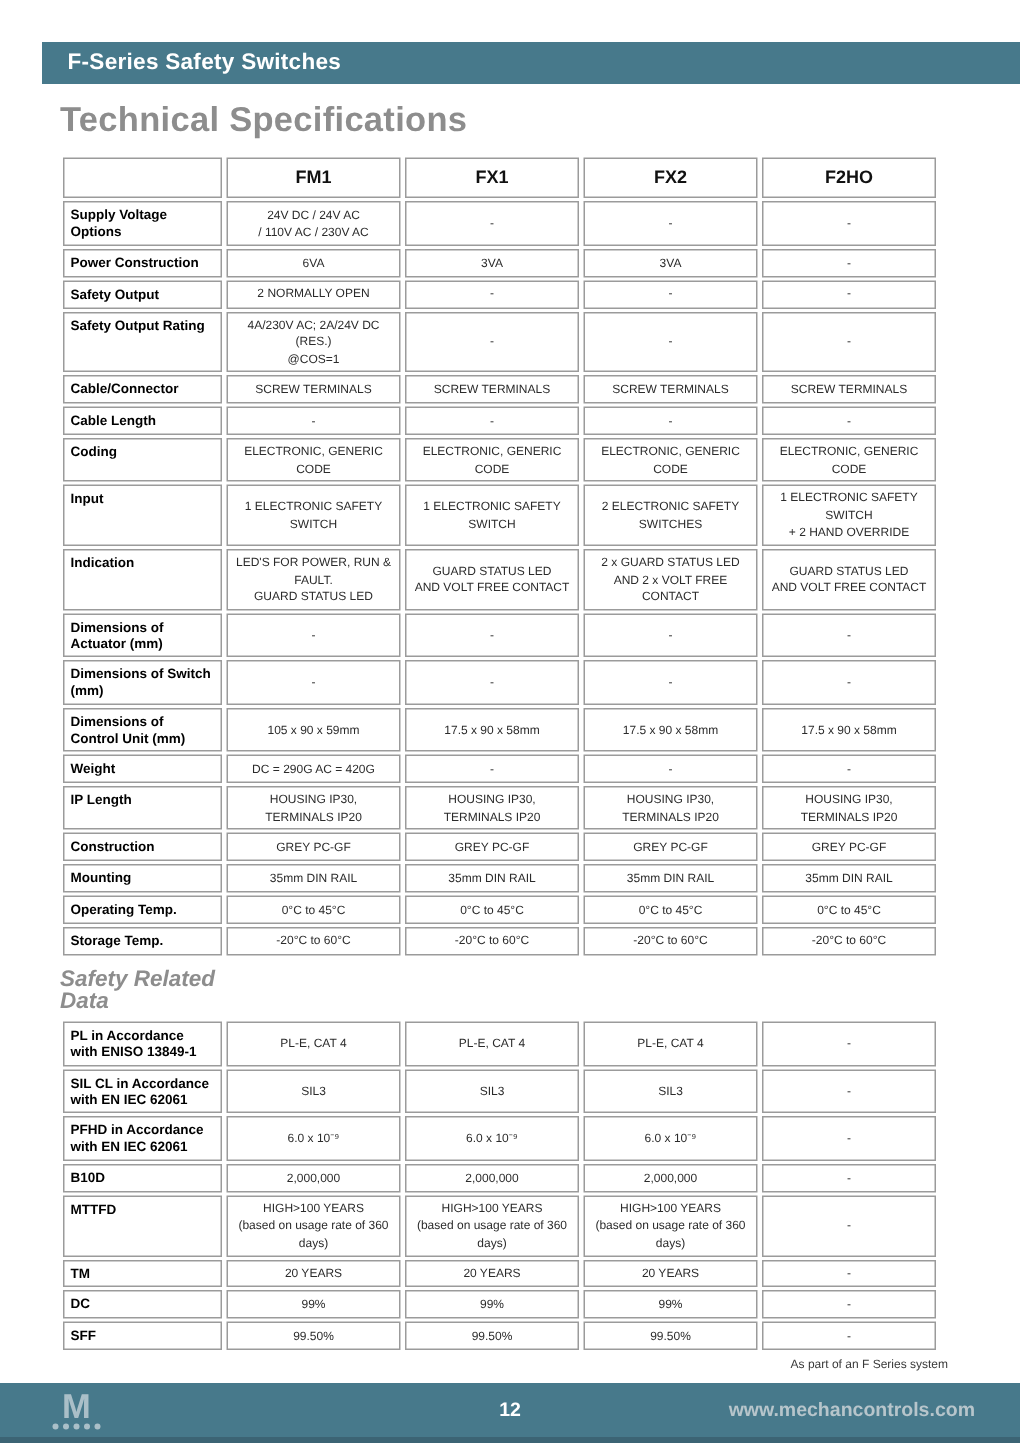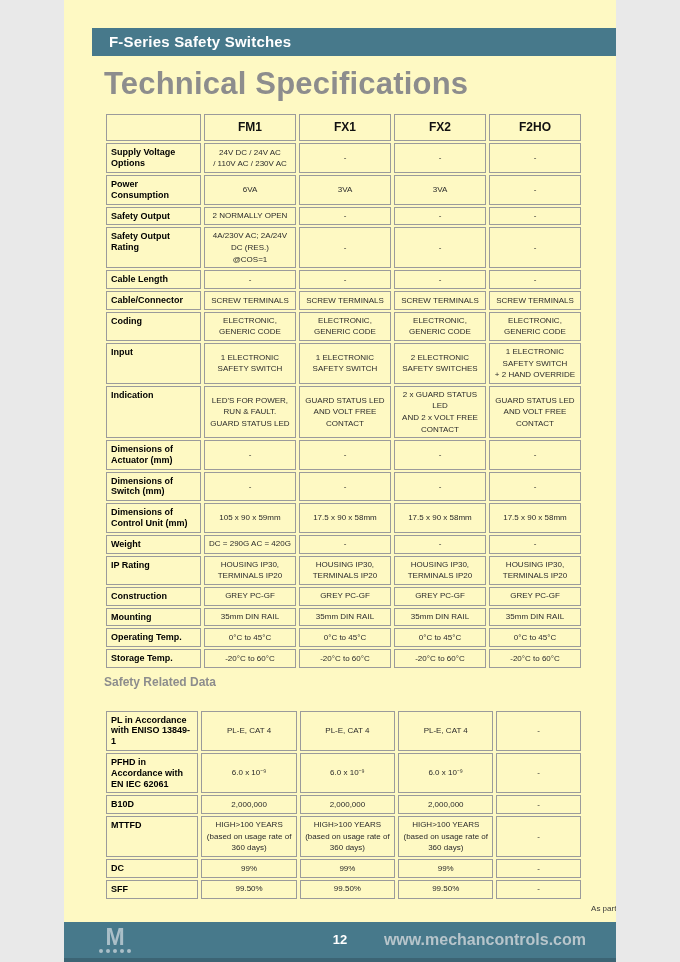--- a/index.html
+++ b/index.html
@@ -4,43 +4,43 @@
 <style>
   :root{
     --teal:#47798b;
     --teal-dark:#3c6474;
     --heading-gray:#8d8d8d;
     --border-gray:#9b9b9b;
     --logo-light:#aabfc8;
   }
   *{box-sizing:border-box;}
   body{margin:0;background:#e9e9e9;font-family:"Liberation Sans",sans-serif;}
-  .page{width:552px;height:962px;background:#fef9c3;position:relative;overflow:hidden;margin:0 auto;}
+  .page{width:680px;height:962px;background:#ffffff;position:relative;overflow:hidden;margin:0 auto;}
   .header-bar{margin:28px 0 0 28px;height:28px;background:var(--teal);color:#ffffff;
     font-size:15px;font-weight:bold;line-height:28px;padding-left:17px;letter-spacing:0.2px;}
   .content{padding:0 32px 0 42px;}
-  .main-heading{margin:10px 0 10px -2px;font-size:31px;font-weight:bold;color:var(--heading-gray);letter-spacing:0.2px;}
+  .main-heading{margin:10px 0 10px -2px;font-size:23px;font-weight:bold;color:var(--heading-gray);letter-spacing:0.2px;}
   table{border-collapse:separate;border-spacing:3px 2px;table-layout:fixed;margin-left:-3px;}
   th,td{border:1px solid var(--border-gray);text-align:center;vertical-align:middle;
     font-size:8px;color:#2b2b2b;padding:2px 4px;line-height:1.45;white-space:pre-line;}
   th{font-size:12px;font-weight:bold;color:#111;padding:4px 0;}
   td.label{text-align:left;font-weight:bold;font-size:9px;color:#000;line-height:1.2;
     vertical-align:top;padding:3px 4px;white-space:normal;}
-  .section-heading{margin:6px 0 20px -2px;font-size:12px;font-weight:bold;color:var(--heading-gray);
-    width:130px;line-height:1.05;}
+  .section-heading{margin:6px 0 3px -2px;font-size:15px;font-weight:bold;color:var(--heading-gray);
+    width:130px;line-height:1.05;font-style:italic;}
   .footnote{width:598px;text-align:right;font-size:8px;color:#3a3a3a;padding:3px 8px 0 0;}
   .footer-bar{position:absolute;left:0;right:0;bottom:0;height:40px;background:var(--teal);
     border-bottom:4px solid var(--teal-dark);display:flex;align-items:center;}
   .logo{position:absolute;left:34px;top:4px;text-align:center;width:34px;}
   .logo-letter{font-size:23px;font-weight:bold;color:var(--logo-light);line-height:22px;display:block;}
   .logo-dots{display:flex;justify-content:center;gap:3px;margin-top:1px;}
   .logo-dots span{width:4px;height:4px;border-radius:50%;background:var(--logo-light);display:block;}
   .page-number{position:absolute;left:50%;transform:translateX(-50%);color:#ffffff;
     font-size:13px;font-weight:bold;top:0;line-height:36px;}
-  .website{position:absolute;right:30px;top:0;line-height:36px;color:#b7c5cb;font-size:16px;font-weight:bold;}
+  .website{position:absolute;right:30px;top:0;line-height:36px;color:#b7c5cb;font-size:13px;font-weight:bold;}
 </style>
 </head>
 <body>
 
 <div class="page">
 
   <div class="header-bar">
     <span>F-Series Safety Switches</span>
   </div>
 
@@ -68,21 +68,21 @@
       <tbody>
           <tr>
             <td class="label">Supply Voltage Options</td>
             <td>24V DC / 24V AC
 / 110V AC / 230V AC</td>
             <td>-</td>
             <td>-</td>
             <td>-</td>
           </tr>
           <tr>
-            <td class="label">Power Consumption</td>
+            <td class="label">Power Construction</td>
             <td>6VA</td>
             <td>3VA</td>
             <td>3VA</td>
             <td>-</td>
           </tr>
           <tr>
             <td class="label">Safety Output</td>
             <td>2 NORMALLY OPEN</td>
             <td>-</td>
             <td>-</td>
@@ -90,32 +90,32 @@
           </tr>
           <tr>
             <td class="label">Safety Output Rating</td>
             <td>4A/230V AC; 2A/24V DC (RES.)
 @COS=1</td>
             <td>-</td>
             <td>-</td>
             <td>-</td>
           </tr>
           <tr>
+            <td class="label">Cable/Connector</td>
+            <td>SCREW TERMINALS</td>
+            <td>SCREW TERMINALS</td>
+            <td>SCREW TERMINALS</td>
+            <td>SCREW TERMINALS</td>
+          </tr>
+          <tr>
             <td class="label">Cable Length</td>
             <td>-</td>
             <td>-</td>
             <td>-</td>
             <td>-</td>
-          </tr>
-          <tr>
-            <td class="label">Cable/Connector</td>
-            <td>SCREW TERMINALS</td>
-            <td>SCREW TERMINALS</td>
-            <td>SCREW TERMINALS</td>
-            <td>SCREW TERMINALS</td>
           </tr>
           <tr>
             <td class="label">Coding</td>
             <td>ELECTRONIC, GENERIC CODE</td>
             <td>ELECTRONIC, GENERIC CODE</td>
             <td>ELECTRONIC, GENERIC CODE</td>
             <td>ELECTRONIC, GENERIC CODE</td>
           </tr>
           <tr>
             <td class="label">Input</td>
@@ -158,21 +158,21 @@
             <td>17.5 x 90 x 58mm</td>
           </tr>
           <tr>
             <td class="label">Weight</td>
             <td>DC = 290G AC = 420G</td>
             <td>-</td>
             <td>-</td>
             <td>-</td>
           </tr>
           <tr>
-            <td class="label">IP Rating</td>
+            <td class="label">IP Length</td>
             <td>HOUSING IP30, TERMINALS IP20</td>
             <td>HOUSING IP30, TERMINALS IP20</td>
             <td>HOUSING IP30, TERMINALS IP20</td>
             <td>HOUSING IP30, TERMINALS IP20</td>
           </tr>
           <tr>
             <td class="label">Construction</td>
             <td>GREY PC-GF</td>
             <td>GREY PC-GF</td>
             <td>GREY PC-GF</td>
@@ -211,20 +211,27 @@
           <col style="width:116px">
           <col style="width:116px">
           <col style="width:116px">
       </colgroup>
       <tbody>
           <tr>
             <td class="label">PL in Accordance with ENISO 13849-1</td>
             <td>PL-E, CAT 4</td>
             <td>PL-E, CAT 4</td>
             <td>PL-E, CAT 4</td>
+            <td>-</td>
+          </tr>
+          <tr>
+            <td class="label">SIL CL in Accordance with EN IEC 62061</td>
+            <td>SIL3</td>
+            <td>SIL3</td>
+            <td>SIL3</td>
             <td>-</td>
           </tr>
           <tr>
             <td class="label">PFHD in Accordance with EN IEC 62061</td>
             <td>6.0 x 10⁻⁹</td>
             <td>6.0 x 10⁻⁹</td>
             <td>6.0 x 10⁻⁹</td>
             <td>-</td>
           </tr>
           <tr>
@@ -238,20 +245,27 @@
             <td class="label">MTTFD</td>
             <td>HIGH&gt;100 YEARS
 (based on usage rate of 360 days)</td>
             <td>HIGH&gt;100 YEARS
 (based on usage rate of 360 days)</td>
             <td>HIGH&gt;100 YEARS
 (based on usage rate of 360 days)</td>
             <td>-</td>
           </tr>
           <tr>
+            <td class="label">TM</td>
+            <td>20 YEARS</td>
+            <td>20 YEARS</td>
+            <td>20 YEARS</td>
+            <td>-</td>
+          </tr>
+          <tr>
             <td class="label">DC</td>
             <td>99%</td>
             <td>99%</td>
             <td>99%</td>
             <td>-</td>
           </tr>
           <tr>
             <td class="label">SFF</td>
             <td>99.50%</td>
             <td>99.50%</td>

